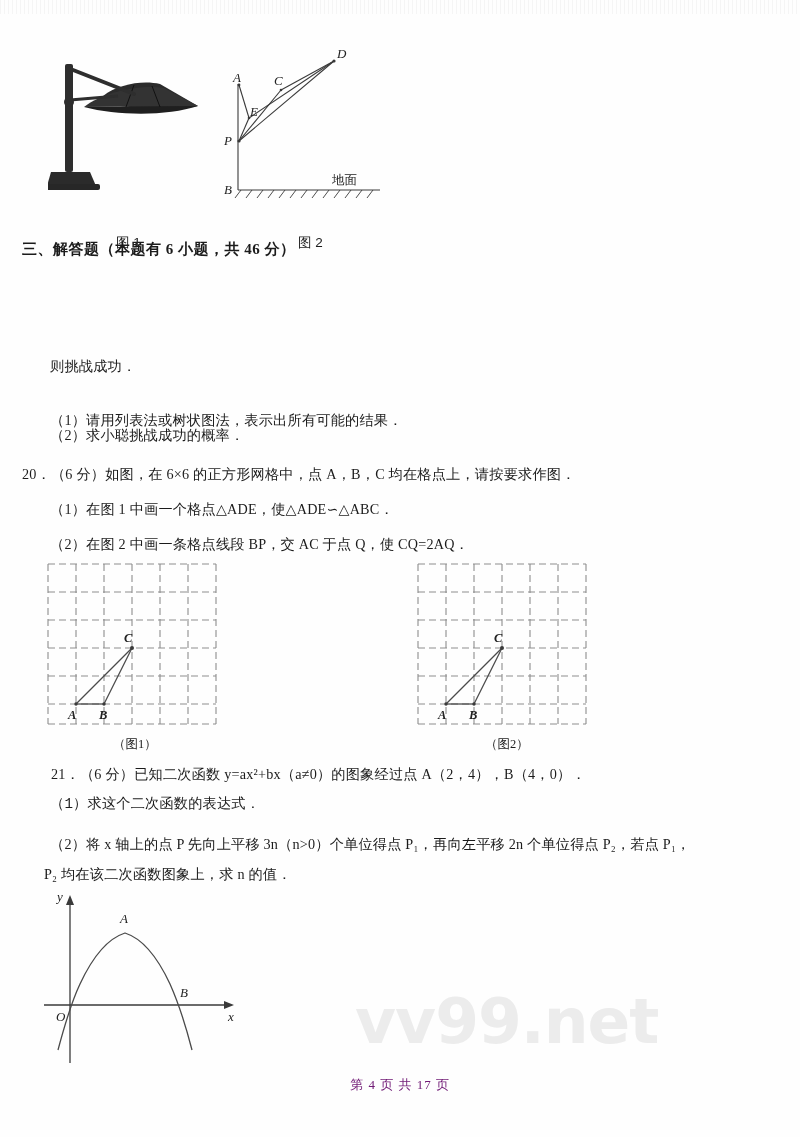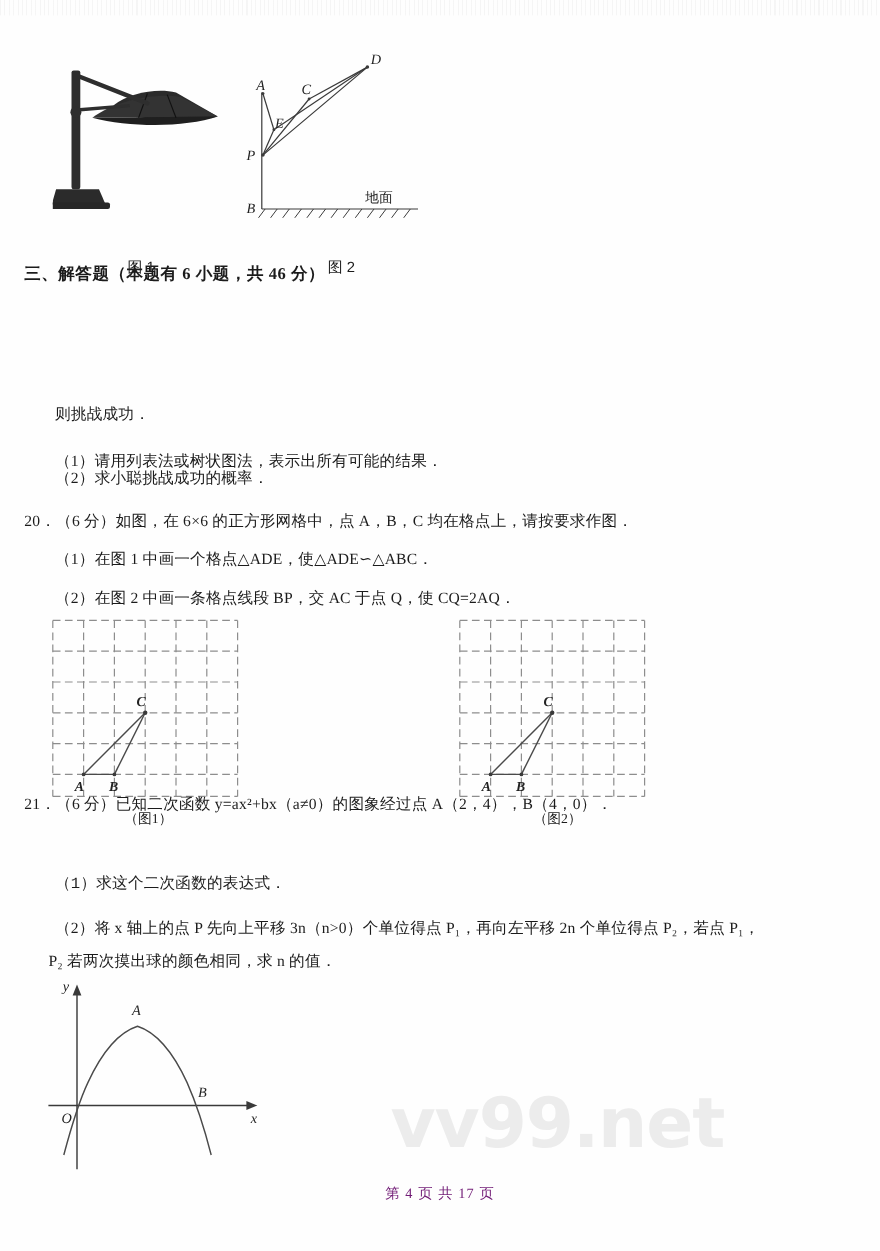--- a/index.html
+++ b/index.html
@@ -195,21 +195,21 @@
       </g>
       <text x="124" y="146" font-family="Liberation Sans, sans-serif" font-size="12.5" fill="#222">地面</text>
     </svg>
 
     <div class="fig-caption cap1">图 1</div>
     <div class="fig-caption cap2">图 2</div>
   </div>
 
   <div class="section-head">三、解答题（本题有 6 小题，共 46 分）</div>
 
-  <div class="qline qind" style="top:358px;margin-top:11px;">则挑战成功．</div>
+  <div class="qline qind" style="top:358px;">则挑战成功．</div>
   <div class="qline qind" style="top:392px;margin-top:20px;">（1）请用列表法或树状图法，表示出所有可能的结果．</div>
   <div class="qline qind" style="top:427px;">（2）求小聪挑战成功的概率．</div>
 
   <div class="qline qnum" style="top:466px;">20．（6 分）如图，在 6×6 的正方形网格中，点 A，B，C 均在格点上，请按要求作图．</div>
   <div class="qline qind" style="top:501px;">（1）在图 1 中画一个格点△ADE，使△ADE∽△ABC．</div>
   <div class="qline qind" style="top:536px;">（2）在图 2 中画一条格点线段 BP，交 AC 于点 Q，使 CQ=2AQ．</div>
 
   <svg class="gridfig grid1" width="180" height="172" viewBox="0 0 180 172">
     <g stroke="#8d8d8d" stroke-width="1.1" stroke-dasharray="7 4" fill="none">
       <line x1="6" y1="6" x2="174" y2="6"></line>
@@ -275,24 +275,24 @@
     <g font-family="Liberation Serif, serif" font-style="italic" font-weight="bold" font-size="12.5" fill="#222">
       <text x="26" y="161">A</text>
       <text x="57" y="161">B</text>
       <text x="82" y="84">C</text>
     </g>
   </svg>
 
   <div class="gcap gcap1">（图1）</div>
   <div class="gcap gcap2">（图2）</div>
 
-  <div class="qline qnum" style="top:723px;">21．（6 分）已知二次函数 y=ax²+bx（a≠0）的图象经过点 A（2，4），B（4，0）．</div>
+  <div class="qline qnum" style="top:766px;margin-left:29px;">21．（6 分）已知二次函数 y=ax²+bx（a≠0）的图象经过点 A（2，4），B（4，0）．</div>
   <div class="qline qind" style="top:796px;font-family:Liberation Mono, monospace;">（1）求这个二次函数的表达式．</div>
   <div class="qline qind" style="top:836px;">（2）将 x 轴上的点 P 先向上平移 3n（n&gt;0）个单位得点 P₁，再向左平移 2n 个单位得点 P₂，若点 P₁，</div>
-  <div class="qline qind" style="top:866px; left:44px;">P₂ 若两次摸出球的颜色相同，求 n 的值．</div>
+  <div class="qline qind" style="top:866px; left:44px;">P₂ 均在该二次函数图象上，求 n 的值．</div>
 
   <svg class="parab" width="220" height="190" viewBox="0 0 220 190">
 
     <line x1="30" y1="18" x2="30" y2="178" stroke="#3a3a3a" stroke-width="1.3"></line>
     <polygon points="30,10 26,20 34,20" fill="#3a3a3a"></polygon>
 
     <line x1="4" y1="120" x2="186" y2="120" stroke="#3a3a3a" stroke-width="1.3"></line>
     <polygon points="194,120 184,116 184,124" fill="#3a3a3a"></polygon>
 
     <path d="M18 165 Q 30 120 40 99 Q 60 56 85 48 Q 110 56 130 99 Q 142 126 152 165" stroke="#4a4a4a" stroke-width="1.3" fill="none"></path>

